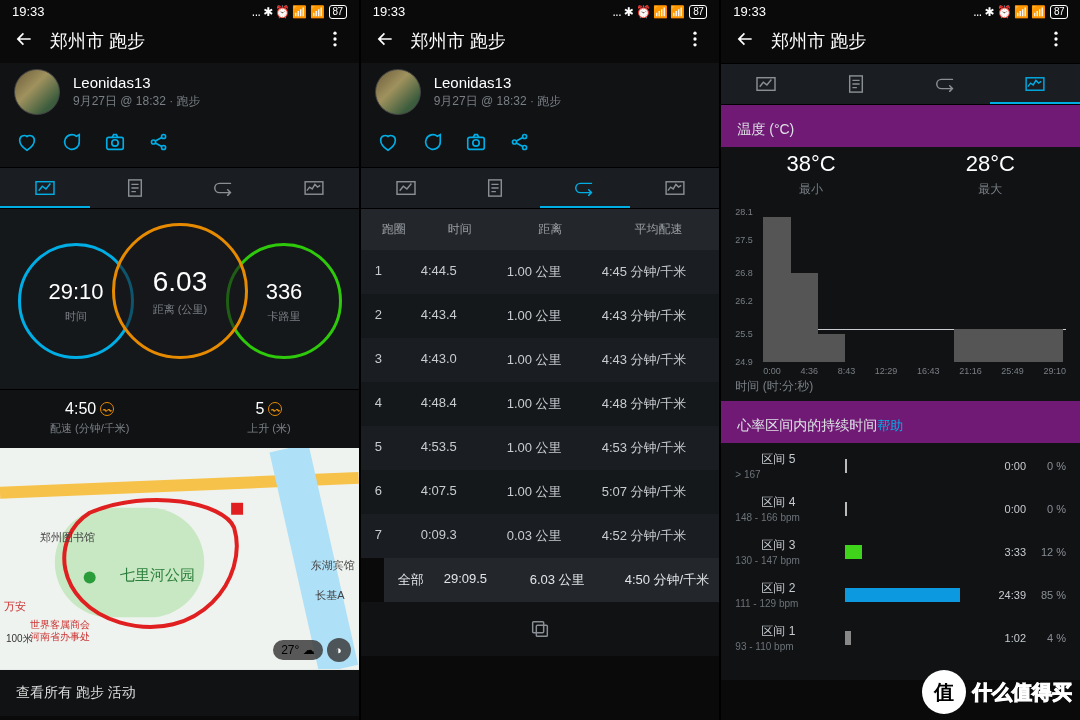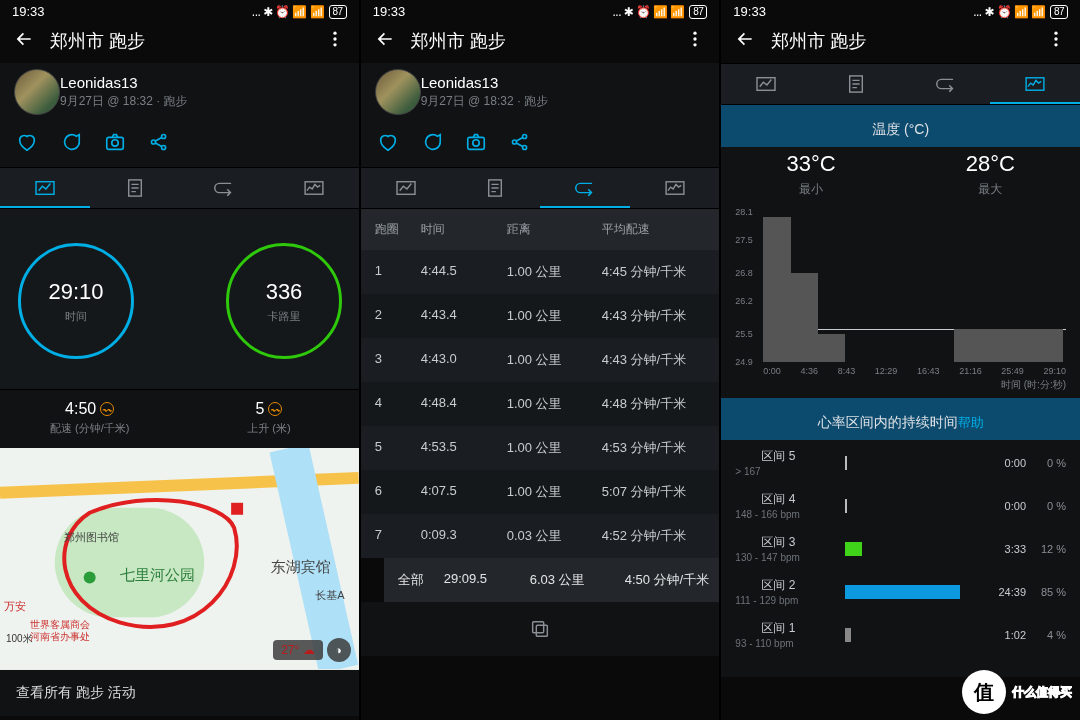--- a/index.html
+++ b/index.html
@@ -5,21 +5,21 @@
   * { box-sizing: border-box; margin: 0; padding: 0; }
   body { background: #000; font-family: -apple-system, "Helvetica Neue", Arial, sans-serif; width: 1080px; height: 720px; overflow: hidden; display: flex; gap: 2px; }
   .phone { width: 359px; height: 720px; background: #0a0a0a; color: #ccc; position: relative; overflow: hidden; flex: 1; }
   .status-bar { display: flex; justify-content: space-between; align-items:center; padding: 4px 12px 2px; font-size: 13px; color:#fff; }
   .status-right { display:flex; align-items:center; gap:2px; font-size:12px; letter-spacing:-.5px;}
   .batt { border:1px solid #fff; border-radius:3px; padding:0 3px; font-size:10px; line-height:12px; margin-left:2px;}
   .app-bar { display:flex; align-items:center; justify-content:space-between; padding:8px 14px 10px; }
   .app-bar-left { display:flex; align-items:center; gap:16px; }
   .app-title { font-size:18px; color:#fff; }
   .back-arrow svg, .dots svg { fill:#fff; }
-  .user-row { display:flex; align-items:center; gap:0; padding:6px 14px 8px; background:#101214; }
+  .user-row { display:flex; align-items:center; gap:13px; padding:6px 14px 8px; background:#101214; }
   .avatar { width:46px; height:46px; border-radius:50%; border:1px solid #444; background: linear-gradient(135deg,#6b5a3a 0%, #a0925e 40%, #3b5c3d 80%); }
   .username { color:#fff; font-size:15px; }
   .subtime { color:#7a7f85; font-size:12px; margin-top:2px;}
   .actions { display:flex; gap:22px; padding:8px 16px 10px; background:#101214; align-items:center;}
   .actions svg { stroke:#00aee6; fill:none; stroke-width:1.8; }
   .tabs { display:flex; background:#1a1d21; border-top:1px solid #000; border-bottom:1px solid #000;}
   .tab { flex:1; display:flex; justify-content:center; align-items:center; padding:10px 0; position:relative;}
   .tab svg { stroke:#8a8f95; fill:none; stroke-width:1.6;}
   .tab.active svg { stroke:#00aee6; }
   .tab.active::after { content:""; position:absolute; bottom:0; left:0; right:0; height:2px; background:#00aee6;}
@@ -33,61 +33,61 @@
   .ring.dist .big { font-size:28px; }
   .ring .lbl   { color:#7a7f85; font-size:11px; margin-top:4px; }
   .metrics2 { display:flex; background:#101214; }
   .metric { flex:1; text-align:center; padding:10px 0 12px; border-top:1px solid #000;}
   .metric .v { color:#fff; font-size:16px; display:inline-flex; align-items:center; gap:4px;}
   .metric .l { color:#7a7f85; font-size:11px; margin-top:3px;}
   .spark { width:14px;height:14px;border:1.5px solid #e68a00;border-radius:50%;display:inline-flex;align-items:center;justify-content:center;color:#e68a00;font-size:9px;}
   .map { position:relative; height:222px; background:#e8ece9; overflow:hidden;}
   .map svg { position:absolute; inset:0; }
   .temp-badge { position:absolute; right:8px; bottom:8px; display:flex; gap:4px; align-items:center;}
-  .temp-pill { background:rgba(60,60,60,.85); color:#b91c1c; border-radius:4px; padding:3px 8px; font-size:12px;}
+  .temp-pill { background:rgba(60,60,60,.85); color:#000000; border-radius:10px; padding:3px 8px; font-size:12px;}
   .round-badge { width:24px; height:24px; border-radius:50%; background:rgba(60,60,60,.85); color:#fff; display:flex; align-items:center; justify-content:center; font-size:11px;}
   .scale { position:absolute; left:6px; bottom:24px; color:#333; font-size:10px;}
   .view-all { background:#101214; color:#ddd; font-size:14px; padding:14px 16px;}
   
-  .tbl-head { display:flex; background:#23262a; color:#9aa0a6; font-size:12px; padding:12px 0 12px;}
+  .tbl-head { display:flex; background:#23262a; color:#9aa0a6; font-size:12px; padding:12px 0 12px;text-align:center;}
   .tbl-head div, .trow div { padding:0 4px; }
   .c-lap{width:56px; padding-left:14px !important;} .c-time{width:86px;} .c-dist{width:95px;} .c-pace{flex:1;}
   .trow { display:flex; font-size:13px; color:#c8ccd0; padding:13px 0; }
   .trow:nth-child(odd){ background:#1a1d21; }
   .trow:nth-child(even){ background:#15181b; }
   .trow.total { background:#23262a; color:#e2e5e8; font-weight:500;margin-left:23px;}
   .copy-row { display:flex; justify-content:center; align-items:center; padding:16px 0; background:#101214;}
   .copy-row svg { stroke:#8a8f95; fill:none; stroke-width:1.6;}
   
-  .sec-head { display:flex; justify-content:center; padding:16px 16px 8px; color:#dde1e5; font-size:14px; background:#0c4a6e;}
+  .sec-head { display:flex; justify-content:flex-start; padding:16px 16px 8px; color:#dde1e5; font-size:14px; background:#701a75;}
   .sec-head .help { color:#00aee6; font-size:13px;}
   .temps { display:flex; background:#101214; padding:4px 0 14px;}
   .temps .col { flex:1; text-align:center;}
   .temps .tv { color:#fff; font-size:22px; font-weight:300;}
   .temps .tl { color:#7a7f85; font-size:12px; margin-top:4px;}
   .tempchart { background:#101214; padding:0 14px 6px; }
   .tempchart-inner { position:relative; height:150px; }
   .y-tick { position:absolute; left:0; color:#7a7f85; font-size:9px; transform:translateY(-50%);}
   .y-line { position:absolute; left:28px; right:0; height:1px; background:#c8ccd0;}
   .stepbar { position:absolute; bottom:0; background:#555; }
   .x-ticks { display:flex; justify-content:space-between; color:#7a7f85; font-size:9px; margin:4px 0 0 28px;}
-  .x-axis-lbl { text-align:right; color:#7a7f85; font-size:10px; margin-top:2px;}
+  .x-axis-lbl { text-align:left; color:#7a7f85; font-size:12px; margin-top:2px;}
   .hr-zones { background:#101214; padding:2px 14px 20px;}
   .zone { padding:6px 0 8px; border-bottom:0; }
   .zone-top { display:flex; align-items:center; }
   .zone-name { width:60px; color:#c8ccd0; font-size:12px;text-align:right;}
   .zone-range{ color:#6d7379; font-size:10px; margin-top:1px;}
   .zone-bar-area{ flex:1; position:relative; height:14px; display:flex; align-items:center;}
   .zone-bar { height:14px; }
   .zone-dur { width:46px; text-align:right; color:#c8ccd0; font-size:11px;}
   .zone-pct { width:40px; text-align:right; color:#8a8f95; font-size:11px;}
   
   .watermark { position:absolute; right:8px; bottom:6px; display:flex; align-items:center; gap:6px; pointer-events:none;}
   .watermark .circle { width:44px;height:44px;border-radius:50%;background:#fff;color:#000;display:flex;align-items:center;justify-content:center;font-size:20px;font-weight:800;}
-  .watermark .wt { font-size:12px; font-weight:700; -webkit-text-stroke:1px rgba(255,255,255,.3); background:linear-gradient(#fff,#fff);-webkit-background-clip:text;color:#fff;}
+  .watermark .wt { font-size:20px; font-weight:700; -webkit-text-stroke:1px rgba(255,255,255,.3); background:linear-gradient(#fff,#fff);-webkit-background-clip:text;color:#fff;}
 </style>
 </head>
 <body>
 
 <div class="phone">
   <div class="status-bar">
     <span>19:33</span>
     <span class="status-right">...  ✱ ⏰ 📶 📶 <span class="batt">87</span></span>
   </div>
   <div class="app-bar">
@@ -151,20 +151,24 @@
         <svg width="22" height="16" viewBox="0 0 24 18">
           <rect x="2" y="2" width="20" height="14"></rect>
           <path d="M4 12l3-4 3 2 3-5 3 3 3-2"></path>
         </svg>
       </div>
   </div>
   <div class="rings-area">
     <div class="ring time">
       <div class="big">29:10</div>
       <div class="lbl">时间</div>
+    </div>
+    <div class="ring dist">
+      <div class="big">6.03</div>
+      <div class="lbl">距离 (公里)</div>
     </div>
     <div class="ring cal">
       <div class="big">336</div>
       <div class="lbl">卡路里</div>
     </div>
   </div>
   <div class="metrics2">
     <div class="metric">
       <div class="v">
           <span>4:50</span>
@@ -183,23 +187,23 @@
   <div class="map">
     <svg viewBox="0 0 360 222" preserveAspectRatio="none">
       <rect width="360" height="222" fill="#eff3ef"></rect>
       <path d="M0 45 L360 30" stroke="#f7c24a" stroke-width="12" fill="none"></path>
       <path d="M290 0 L340 222" stroke="#aee0f7" stroke-width="40" fill="none"></path>
       <rect x="55" y="60" width="150" height="110" rx="55" fill="#c7e8c2"></rect>
       <path d="M90 65 C50 90 55 155 120 175 C200 198 250 130 235 80 C225 55 150 40 90 65 Z" fill="none" stroke="#e02020" stroke-width="4"></path>
       <rect x="232" y="55" width="12" height="12" fill="#e02020"></rect>
       <circle cx="90" cy="130" r="6" fill="#2a9d3a"></circle>
     </svg>
-    <div style="position:absolute;left:40px;top:82px;font-size:11px;color:#444;margin-left:24px;">郑州图书馆</div>
+    <div style="position:absolute;left:40px;top:82px;font-size:11px;color:#444;">郑州图书馆</div>
     <div style="position:absolute;left:120px;top:118px;font-size:15px;color:#2a7d3a;">七里河公园</div>
-    <div style="position:absolute;right:28px;top:110px;font-size:15px;color:#444;">东湖宾馆</div>
+    <div style="position:absolute;right:4px;top:110px;font-size:11px;color:#444;">东湖宾馆</div>
     <div style="position:absolute;right:14px;top:140px;font-size:11px;color:#444;">长基A</div>
     <div style="position:absolute;left:4px;bottom:56px;font-size:11px;color:#c33;">万安</div>
     <div style="position:absolute;left:30px;bottom:38px;font-size:10px;color:#c33;">世界客属商会</div>
     <div style="position:absolute;left:30px;bottom:26px;font-size:10px;color:#c33;">河南省办事处</div>
     <div class="scale">100米</div>
     <div class="temp-badge">
       <span class="temp-pill"><span>27°</span> ☁</span>
       <span class="round-badge">◑</span>
     </div>
   </div>
@@ -380,21 +384,21 @@
           <rect x="2" y="2" width="20" height="14"></rect>
           <path d="M4 12l3-4 3 2 3-5 3 3 3-2"></path>
         </svg>
       </div>
   </div>
   <div class="sec-head">
       <span>温度 (°C)</span>
     </div>
   <div class="temps">
     <div class="col">
-      <div class="tv">33°C</div>
+      <div class="tv">38°C</div>
         <div class="tl">最小</div>
     </div>
     <div class="col">
       <div class="tv">28°C</div>
         <div class="tl">最大</div>
     </div>
   </div>
   <div class="tempchart">
     <div class="tempchart-inner" id="tempchart">
         <span class="y-tick" style="top: 150px;">24.9</span>

